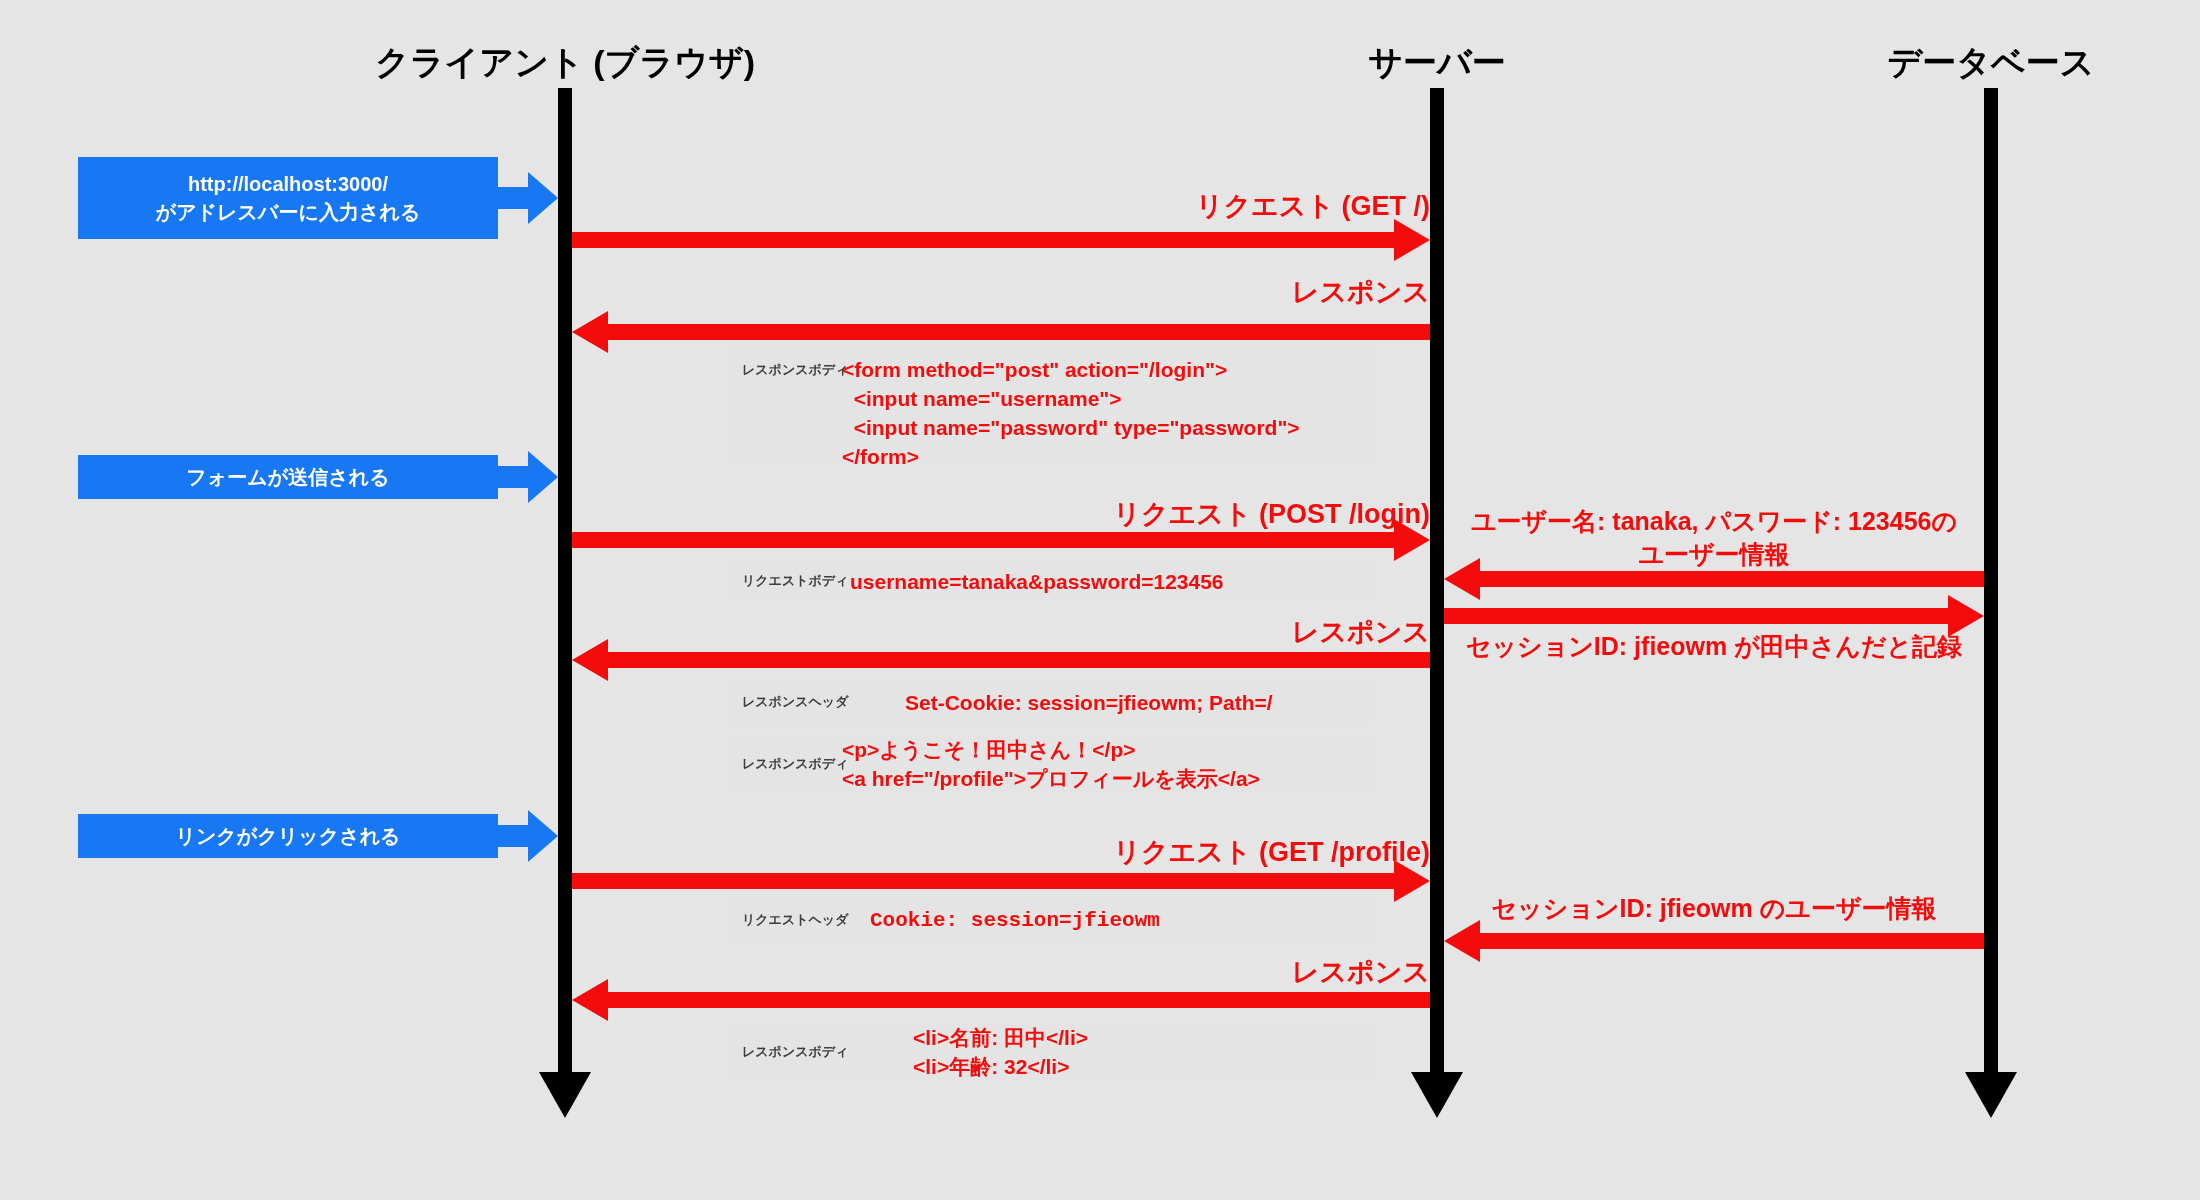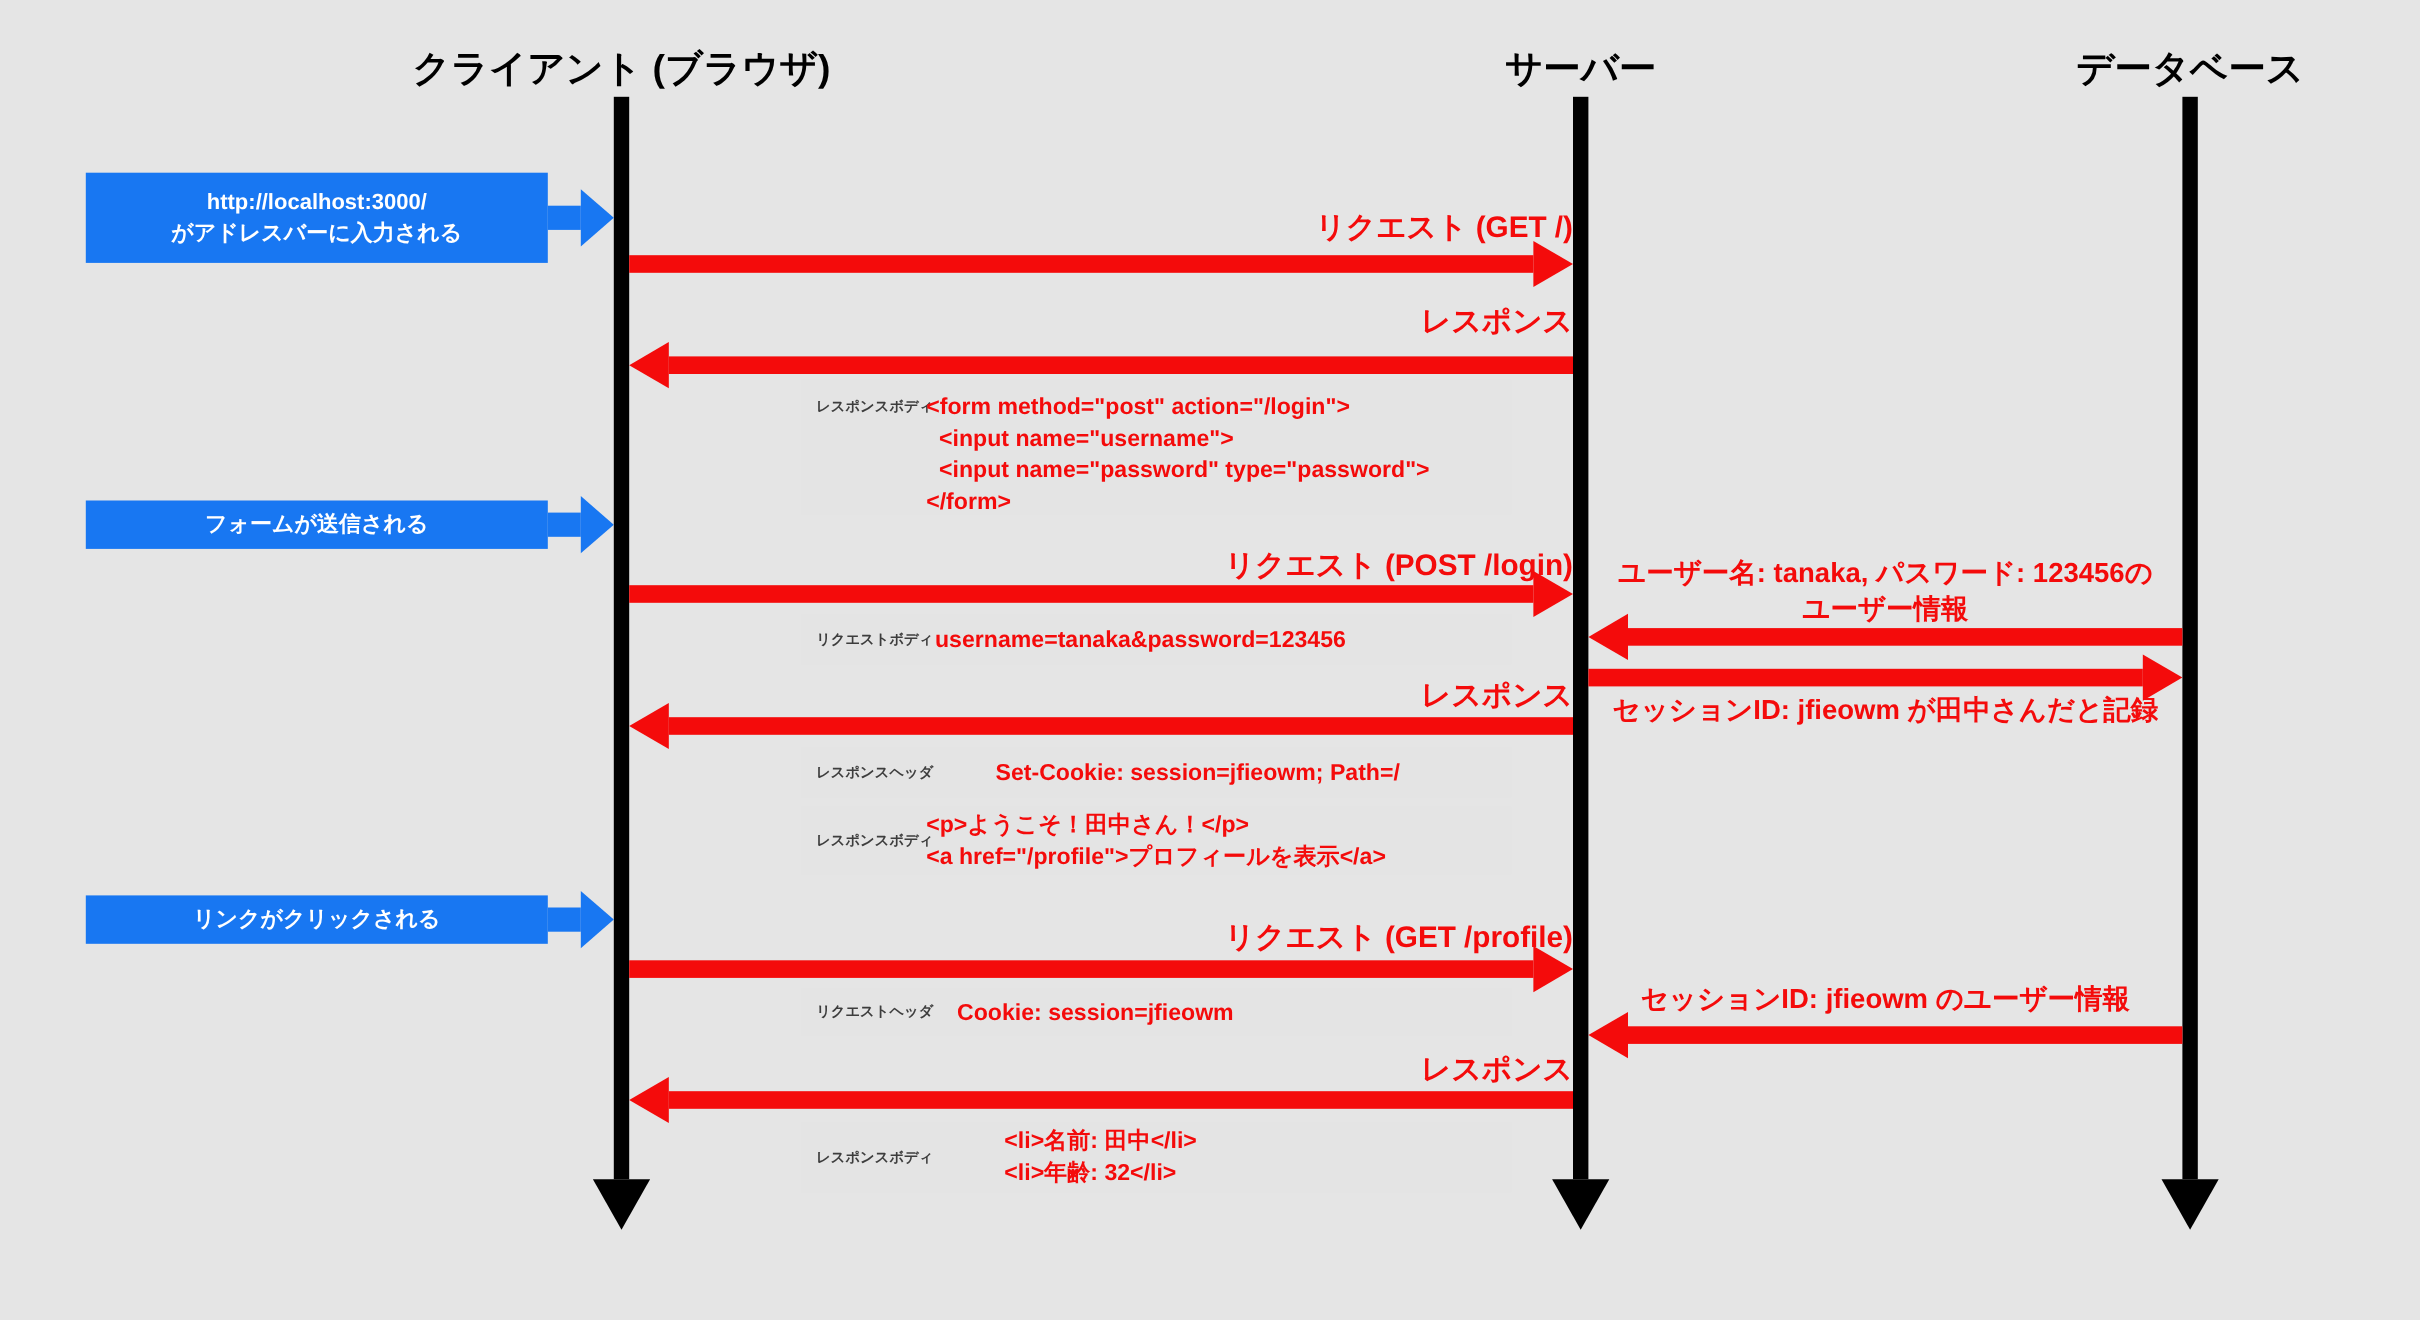--- a/index.html
+++ b/index.html
@@ -276,21 +276,21 @@
     <div class="shaft"></div>
     <div class="head"></div>
   </div>
 
   <div class="msg-label" style="top:834px;">リクエスト (GET /profile)</div>
   <div class="msg-arrow" style="top:860px;">
     <div class="shaft"></div>
     <div class="head-right"></div>
   </div>
 
-  <div class="gray-box gb5" style="top:898px; height:44px;">
+  <div class="gray-box gb5" style="top:898px; height:44px;font-family:Liberation Mono, monospace;">
     <div class="tag">リクエストヘッダ</div>
     <div class="code">Cookie: session=jfieowm</div>
   </div>
 
   <div class="db-label" style="top:892px;">セッションID: jfieowm のユーザー情報</div>
   <div class="db-arrow" style="top:920px;">
     <div class="head-left"></div>
     <div class="shaft"></div>
   </div>
 

